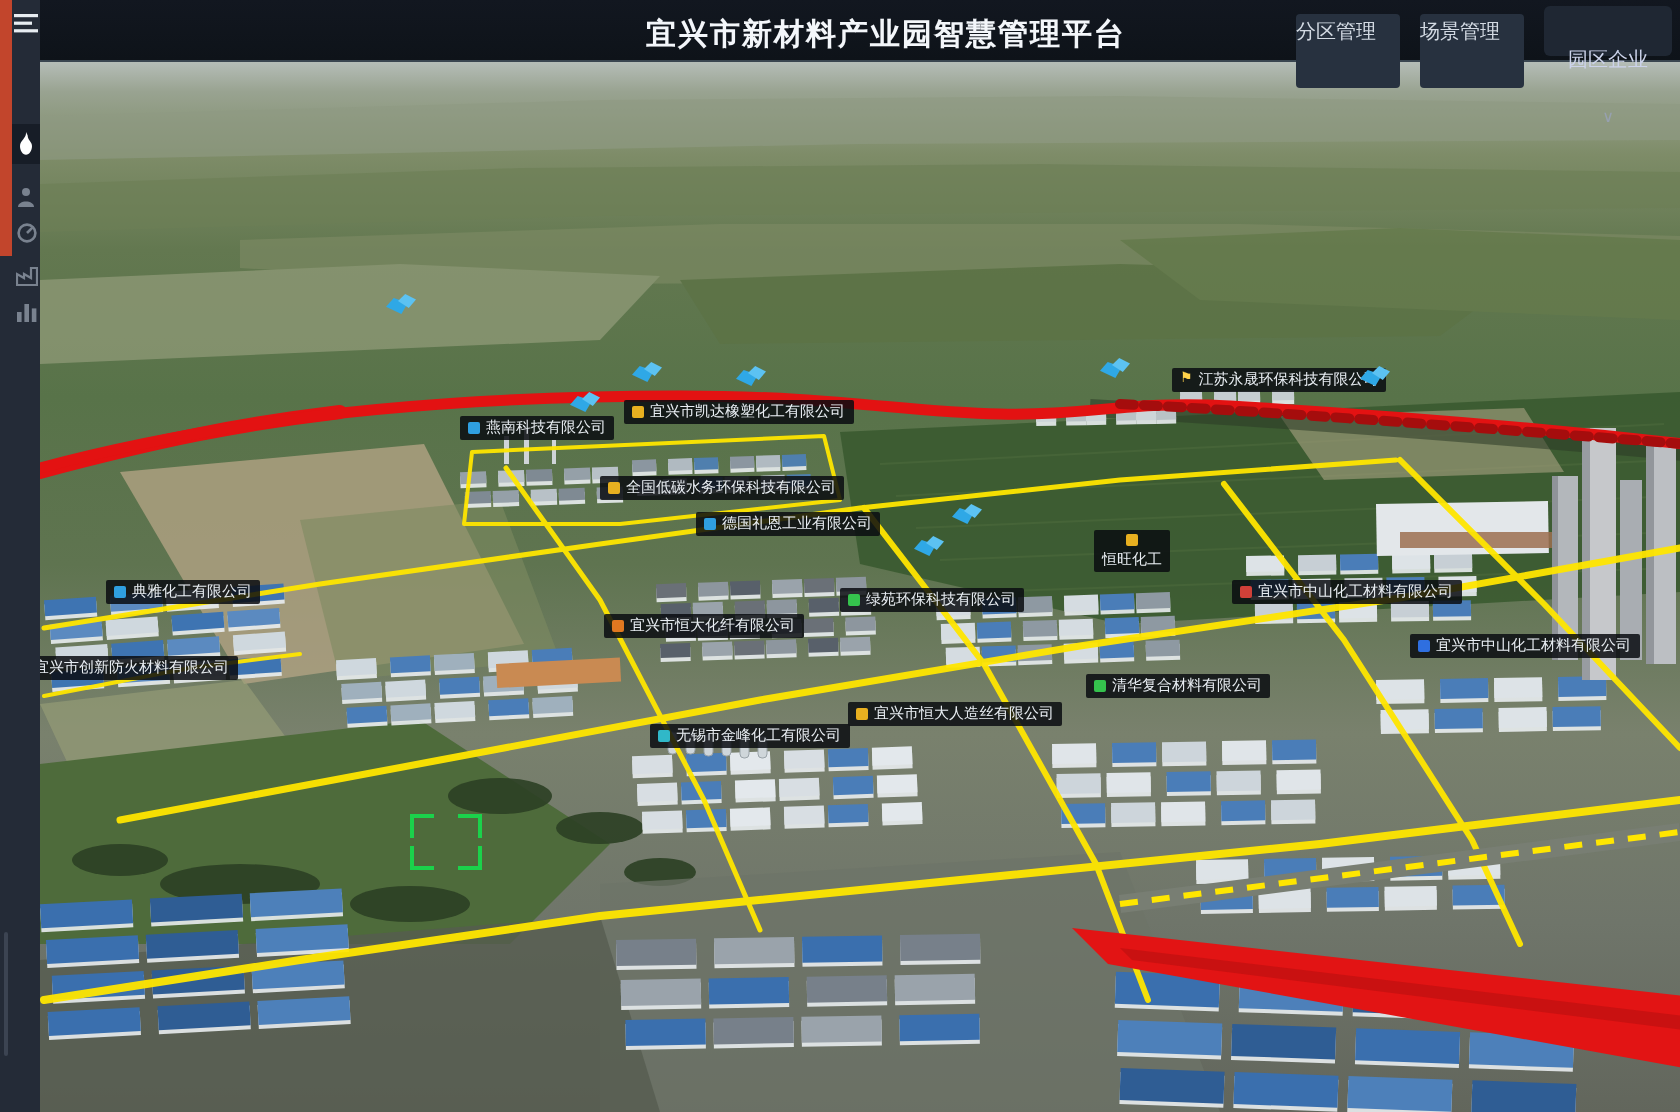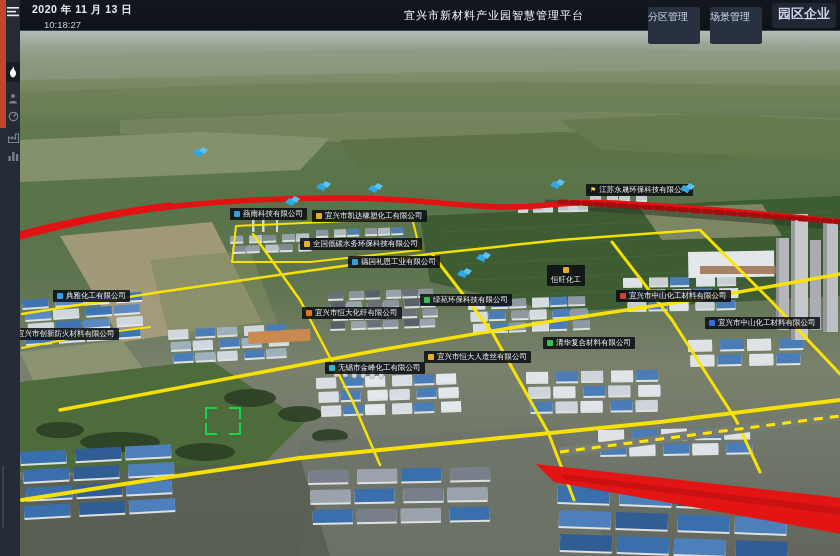--- a/index.html
+++ b/index.html
@@ -13,34 +13,34 @@
   
   #topbar{
     position:absolute;left:0;top:0;width:840px;height:30px;z-index:30;
     background:linear-gradient(#121720,#0e1319);
     border-bottom:1px solid #3a4650;
   }
   .datetime{position:absolute;left:32px;top:3px;color:#e8edf2;}
   .date{font-size:10.5px;font-weight:bold;letter-spacing:.5px;}
   .time{font-size:9.5px;color:#c3ccd6;margin-top:2px;margin-left:12px;}
   .title{
-    position:absolute;left:494px;top:8px;transform:translateX(-50%);
-    color:#f3f6fa;font-size:11px;font-weight:normal;letter-spacing:1px;white-space:nowrap;
+    position:absolute;left:443px;top:8px;transform:translateX(-50%);
+    color:#f3f6fa;font-size:15px;font-weight:bold;letter-spacing:1px;white-space:nowrap;
   }
   .tb-btn{
     position:absolute;top:7px;width:52px;height:37px;line-height:19px;text-align:left;
     background:#27313f;color:#d3dae3;font-size:10px;border-radius:2px;cursor:pointer;
   }
   #btn-partition{left:648px;}
   #btn-scene{left:710px;}
   .dropdown{
     position:absolute;left:772px;top:3px;width:64px;height:25px;
     background:#1f2733;border-radius:3px;cursor:pointer;
   }
-  .dropdown .dd-label{display:block;text-align:center;font-size:13px;color:#ccd3ea;padding-top:2px;font-weight:bold;}
+  .dropdown .dd-label{display:block;text-align:center;font-size:10px;color:#ccd3ea;padding-top:20px;}
   .dropdown .dd-line{height:1px;background:#717c8c;margin:2px 3px 0 3px;}
   .dropdown .dd-chev{display:block;text-align:center;font-size:8px;color:#97a1b0;line-height:8px;}
   
   #sidebar{
     position:absolute;left:0;top:0;width:20px;height:556px;z-index:40;
     background:#242b37;
   }
   #sidebar .accent{position:absolute;left:0;top:0;width:6px;height:128px;background:#c2452c;}
   .side-icon{position:absolute;left:6px;width:14px;height:16px;display:flex;align-items:center;justify-content:center;cursor:pointer;}
   .side-icon.active{background:#171d27;}
@@ -629,21 +629,21 @@
     <polygon points="536,464 842,498 842,534 554,482" fill="#e21414"></polygon>
     <polygon points="560,474 842,508 842,515 566,480" fill="#b90f0f" opacity="0.6"></polygon>
   </g>
 </svg>
 
 <div id="overlays">
     <div class="map-label" style="left: 230px; top: 208px;">
       <span class="dot" style="background: rgb(47, 159, 224);"></span>
       <span>燕南科技有限公司</span>
     </div>
-    <div class="map-label" style="left: 312px; top: 210px;">
+    <div class="map-label" style="left: 312px; top: 200px;">
       <span class="dot" style="background: rgb(232, 176, 32);"></span>
       <span>宜兴市凯达橡塑化工有限公司</span>
     </div>
     <div class="map-label" style="left: 300px; top: 238px;">
       <span class="dot" style="background: rgb(232, 176, 32);"></span>
       <span>全国低碳水务环保科技有限公司</span>
     </div>
     <div class="map-label" style="left: 348px; top: 256px;">
       <span class="dot" style="background: rgb(47, 159, 224);"></span>
       <span>德国礼恩工业有限公司</span>
@@ -726,24 +726,20 @@
     </div>
   </div>
 <div id="selbox" style="left: 205px; top: 407px; width: 36px; height: 28px;">
   <span class="c1"></span>
     <span class="c2"></span>
     <span class="c3"></span>
     <span class="c4"></span>
 </div>
 
 <div id="topbar">
-  <div class="datetime">
-    <div class="date">2020 年 11 月 13 日</div>
-    <div class="time">10:18:27</div>
-  </div>
   <div class="title">宜兴市新材料产业园智慧管理平台</div>
   <div class="tb-btn" id="btn-partition">分区管理</div>
   <div class="tb-btn" id="btn-scene">场景管理</div>
   <div class="dropdown">
     <span class="dd-label">园区企业</span>
     <span class="dd-line"></span>
     <span class="dd-chev">∨</span>
   </div>
 </div>
 

